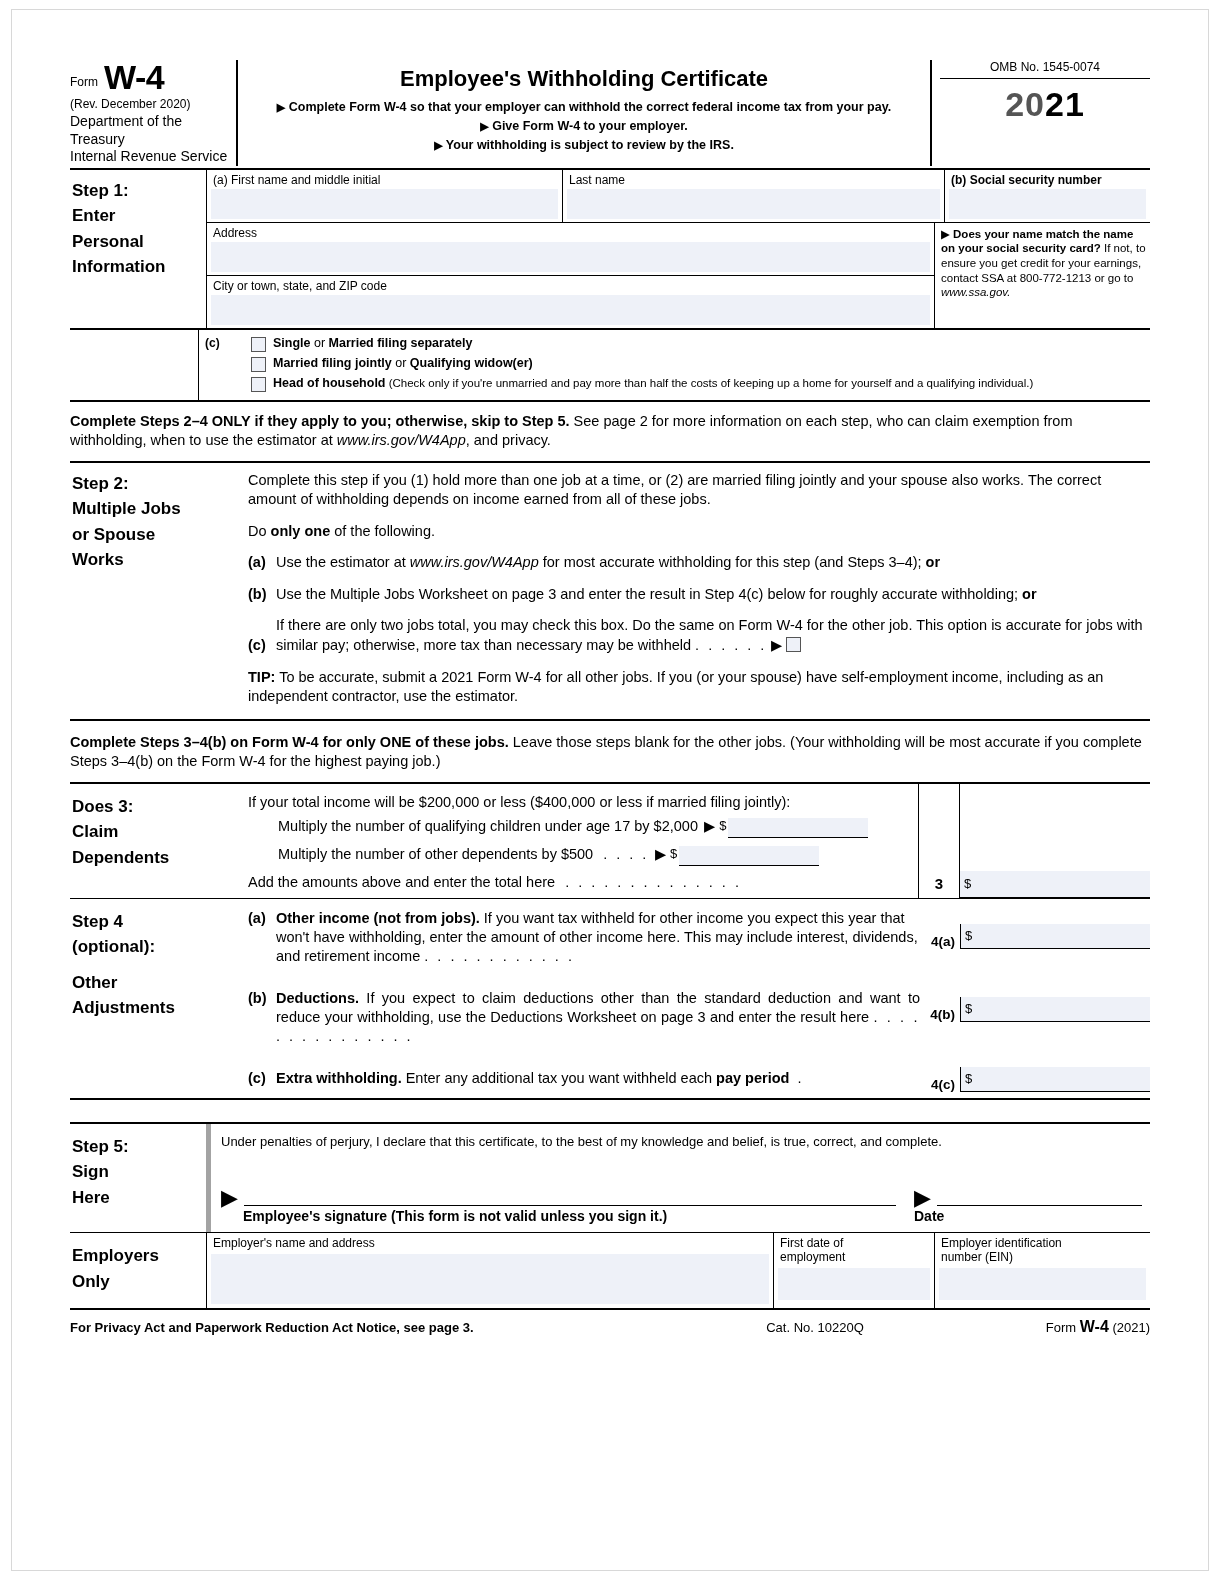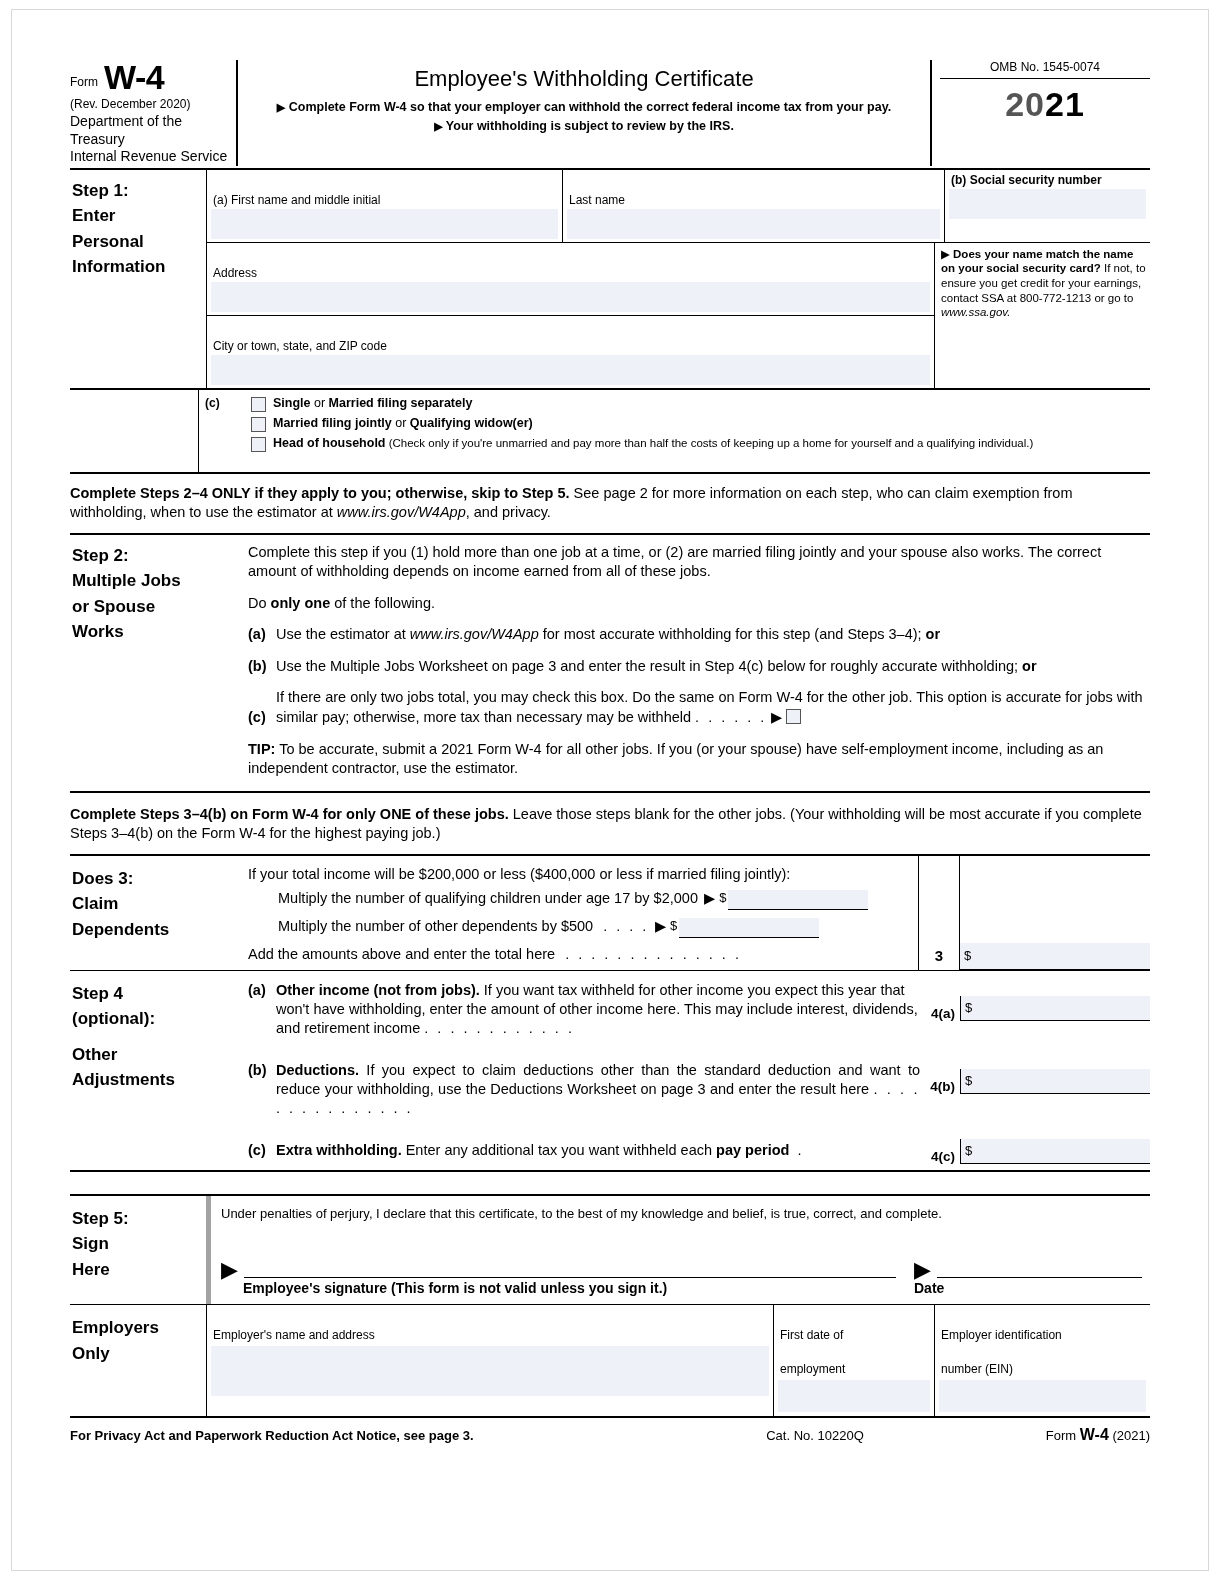--- a/index.html
+++ b/index.html
@@ -49,21 +49,21 @@
   }
   .hdr-formword { font-size: 12px; margin-bottom: 5px; }
   .hdr-w4 { font-size: 34px; font-weight: bold; letter-spacing: -0.5px; line-height: 1; }
   .hdr-rev { font-size: 12px; margin-top: 3px; }
   .hdr-dept { font-size: 14px; line-height: 1.25; margin-top: 2px; }
   .hdr-mid {
     flex: 1;
     text-align: center;
     padding: 0 10px;
   }
-  .hdr-title { font-size: 22px; font-weight: normal; margin-top: 6px; }
+  .hdr-title { font-size: 22px; font-weight: bold; margin-top: 6px; }
   .hdr-bullets { margin-top: 6px; }
   .hdr-bullet { font-size: 12.5px; font-weight: bold; line-height: 1.5; }
   .hdr-bullet .ar { font-size: 11px; }
   .hdr-right {
     width: 210px;
     border-left: 2px solid #000;
     padding-left: 8px;
     text-align: center;
   }
   .omb { font-size: 12px; border-bottom: 1px solid #000; padding-bottom: 4px; }
@@ -83,21 +83,21 @@
   .stepname {
     width: 128px;
     padding: 8px 6px 8px 2px;
     font-size: 17px;
     font-weight: bold;
     line-height: 1.5;
   }
   .step1-body { flex: 1; border-left: 1px solid #000; }
   .s1r1 { display: flex; border-bottom: 1px solid #000; }
   .s1c { position: relative; }
-  .cap { font-size: 12px; padding: 3px 0 0 6px; margin-top: 20px; }
+  .cap { font-size: 12px; padding: 3px 0 0 6px; }
   .capb { font-size: 12px; font-weight: bold; padding: 3px 0 0 6px; }
   .boxfill { height: 30px; margin: 2px 4px 3px 4px; }
   .s1-first { width: 355px; border-right: 1px solid #000; }
   .s1-last { flex: 1; border-right: 1px solid #000; }
   .s1-ssn { width: 205px; }
   .s1r2 { display: flex; }
   .s1-addr { flex: 1; border-right: 1px solid #000; }
   .s1-note {
     width: 205px;
     font-size: 11.5px;
@@ -109,21 +109,21 @@
   .cb {
     width: 13px; height: 13px;
     border: 1px solid #555;
     background: #eef1f8;
     display: inline-block;
     flex: 0 0 auto;
     margin-top: 1px;
   }
   .s1-c-wrap { display: flex; }
   .s1-c-label { width: 46px; font-size: 12px; font-weight: bold; padding: 6px 0 0 6px; }
-  .s1-c-items { flex: 1; padding: 4px 0 18px 0; }
+  .s1-c-items { flex: 1; padding: 4px 0 6px 0; }
 
   
   .notice {
     font-size: 14.5px;
     line-height: 1.35;
     padding: 10px 0 10px 0;
     border-bottom: 2px solid #000;
   }
   .notice2 {
     font-size: 14.5px;
@@ -235,20 +235,24 @@
       </div>
       <div class="hdr-mid">
         <div class="hdr-title">Employee's Withholding Certificate</div>
         <div class="hdr-bullets">
           <div class="hdr-bullet">
             <span class="ar">▶</span>
             <span>Complete Form W-4 so that your employer can withhold the correct federal income tax from your pay.</span>
           </div>
           <div class="hdr-bullet">
             <span class="ar">▶</span>
+            <span>Give Form W-4 to your employer.</span>
+          </div>
+          <div class="hdr-bullet">
+            <span class="ar">▶</span>
             <span>Your withholding is subject to review by the IRS.</span>
           </div>
         </div>
       </div>
       <div class="hdr-right">
         <div class="omb">OMB No. 1545-0074</div>
         <div class="year">
           <span class="light">20</span><span>21</span>
         </div>
       </div>

